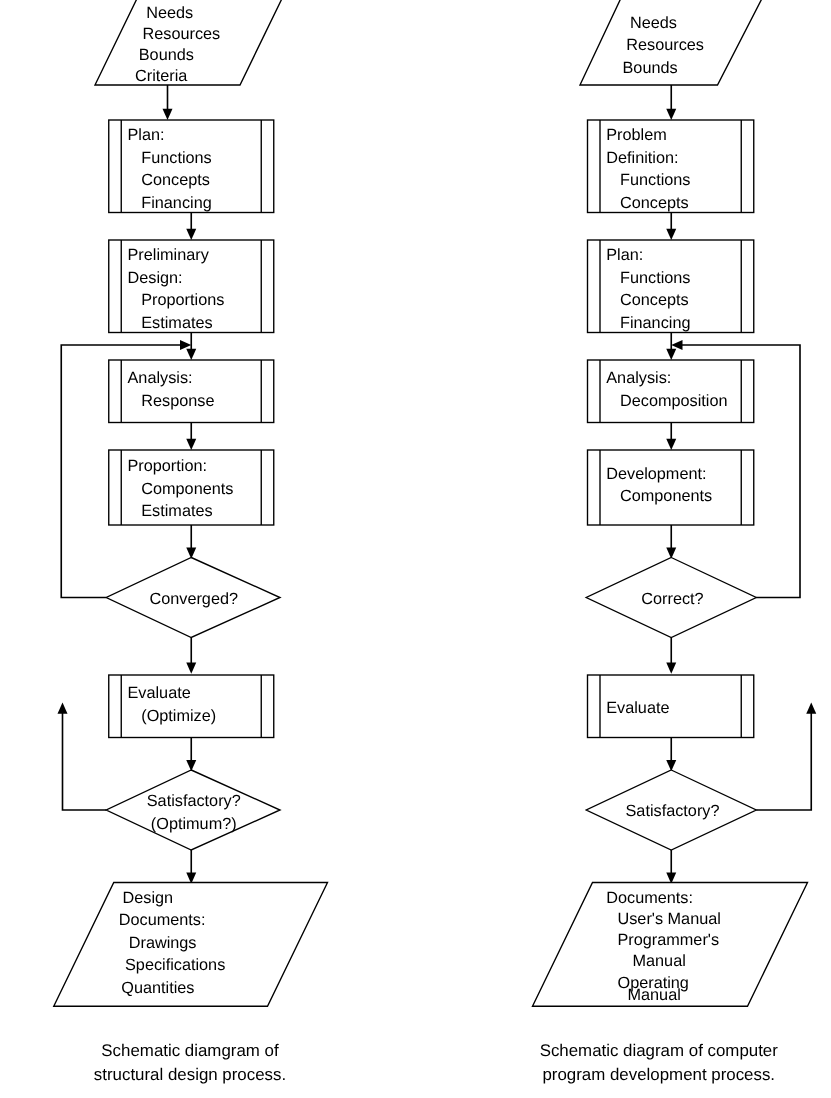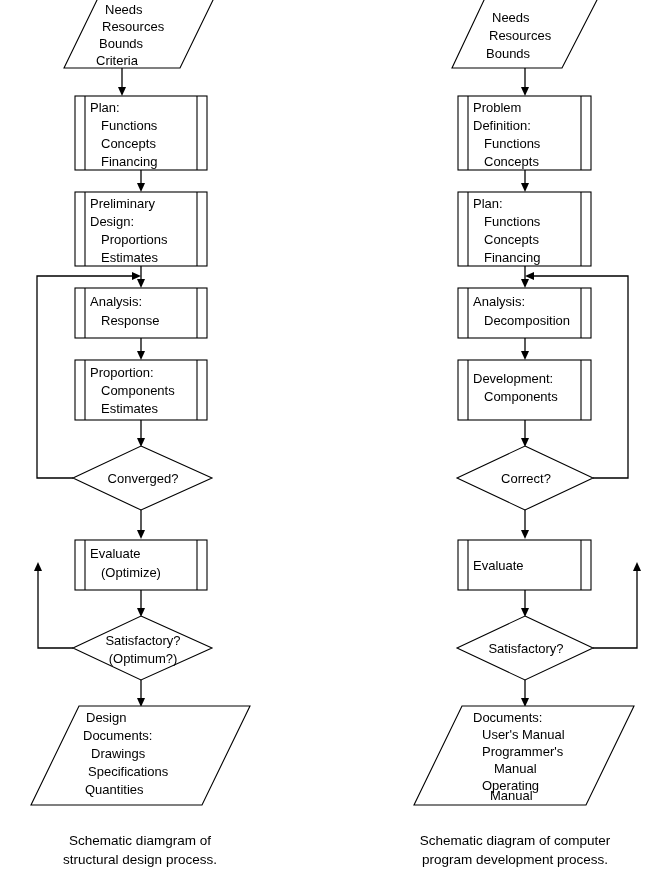--- a/index.html
+++ b/index.html
@@ -10,21 +10,21 @@
   body {
     width: 665px;
     height: 878px;
     position: relative;
     overflow: hidden;
     font-family: "Liberation Sans", sans-serif;
     color: #000000;
   }
   #diagram-root {
     position: absolute;
-    left: 0; top: 0;
+    left: 12px; top: 0;
     width: 575px;
     height: 878px;
   }
   svg.flow {
     position: absolute;
     left: 0; top: 0;
     width: 665px;
     height: 878px;
     display: block;
   }

